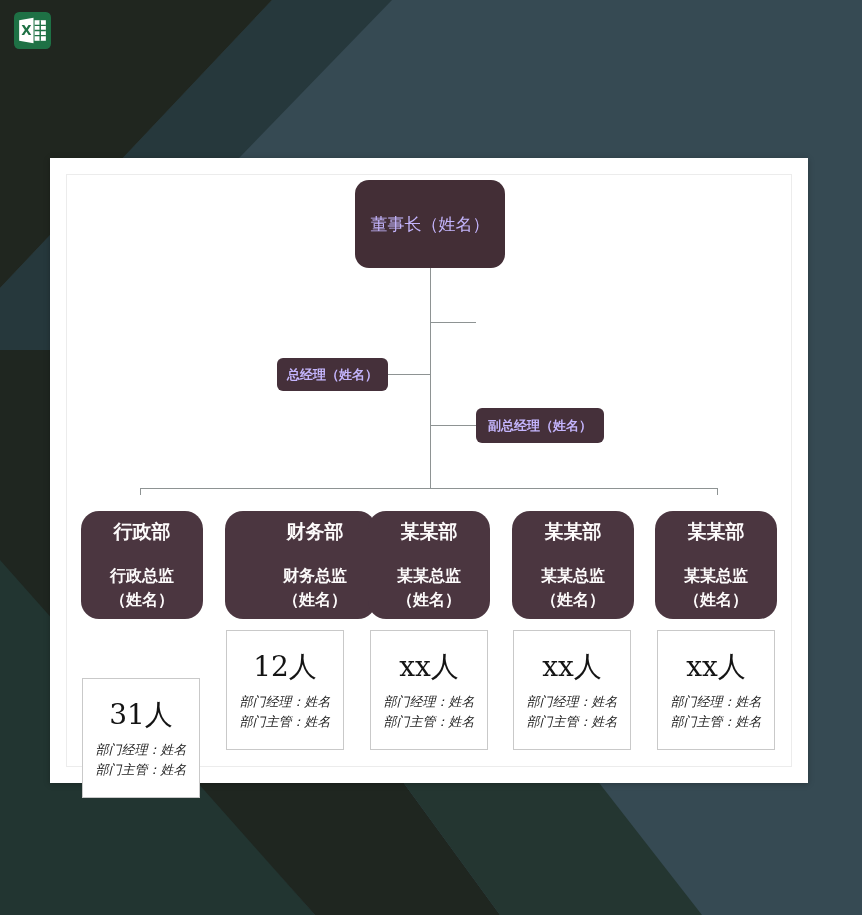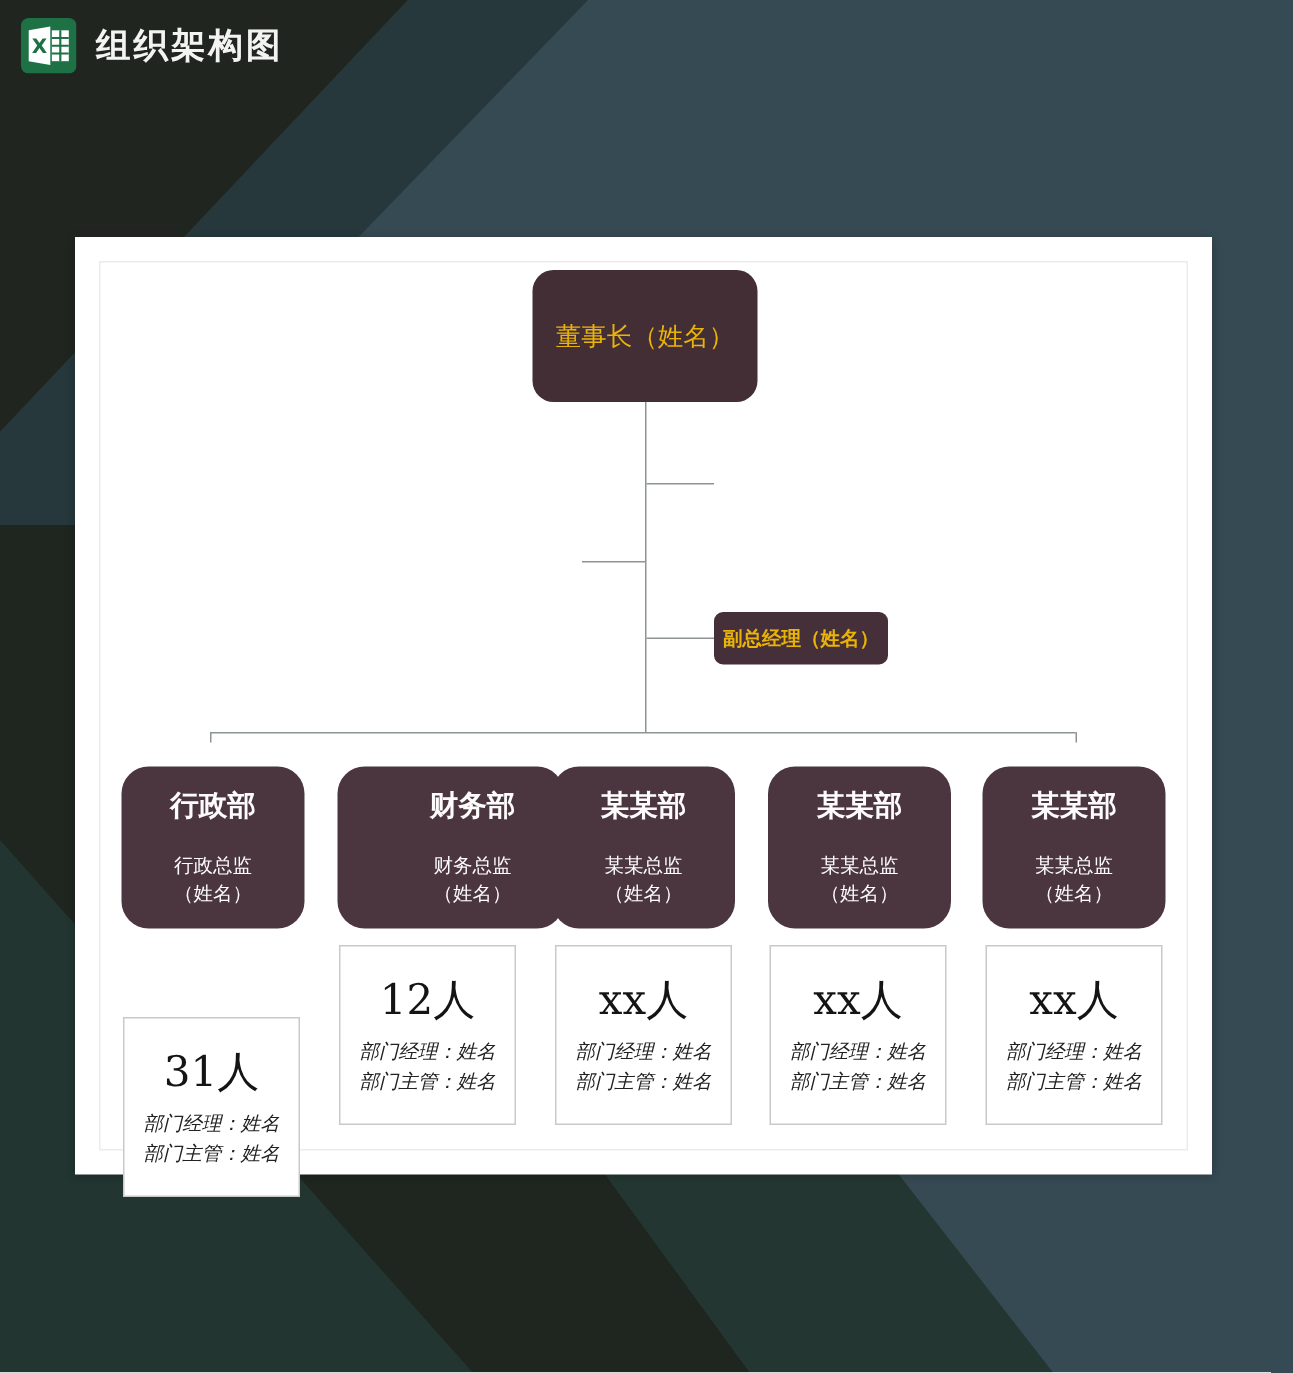--- a/index.html
+++ b/index.html
@@ -20,33 +20,33 @@
   .app-icon{width:37px;height:37px;display:block;}
   .app-title{color:#f3f4f2;font-size:23px;font-weight:bold;letter-spacing:2px;
              font-family:"DejaVu Sans","Liberation Sans",sans-serif;}
 
   
   .card{position:absolute;left:50px;top:158px;width:758px;height:625px;background:#ffffff;
         box-shadow:0 1px 6px rgba(0,0,0,0.25);}
   .card-inner{position:absolute;left:16px;top:16px;right:16px;bottom:16px;border:1px solid #ececec;}
 
   
-  .node{position:absolute;background:#45313a;color:#eab308;display:flex;align-items:center;
+  .node{position:absolute;background:#45313a;color:#c4b5fd;display:flex;align-items:center;
         justify-content:center;text-align:center;box-sizing:border-box;}
   .node-root{left:305px;top:22px;width:150px;height:88px;border-radius:14px;font-size:17px;background:#432e36;}
   .node-exec{font-size:13px;font-weight:600;border-radius:6px;background:#45303a;}
   .node-ceo{left:426px;top:147px;width:112px;height:35px;}
   .node-gm{left:227px;top:200px;width:111px;height:33px;}
-  .node-dgm{left:426px;top:250px;width:116px;height:35px;}
+  .node-dgm{left:426px;top:250px;width:128px;height:35px;}
 
   .dept{position:absolute;top:353px;width:122px;height:108px;border-radius:18px;background:#4b3640;
         color:#fdfbfb;display:flex;flex-direction:column;align-items:center;justify-content:center;
         text-align:center;gap:3px;}
   .dept .dept-name{font-size:19px;font-weight:600;margin-bottom:16px;}
-  .dept .dept-sub{font-size:13px;font-weight:400;line-height:1.45;}
+  .dept .dept-sub{font-size:16px;font-weight:700;line-height:1.45;}
 
   .info{position:absolute;top:472px;width:118px;height:120px;background:#ffffff;border:1px solid #c9c9c9;
         box-sizing:border-box;display:flex;flex-direction:column;align-items:center;justify-content:center;
         text-align:center;color:#141414;}
   .info .headcount{font-size:28px;margin-bottom:6px;}
   .info .info-line{font-size:13px;line-height:1.55;color:#222;font-style:italic;}
 
   .d1{left:31px;} .d2{left:175px;padding-left:29px;} .d3{left:318px;} .d4{left:462px;} .d5{left:605px;}
   .i1{left:32px;margin-top:48px;} .i2{left:176px;align-items:center;} .i3{left:320px;} .i4{left:463px;} .i5{left:607px;}
 
@@ -73,38 +73,40 @@
   <div class="bg bg-teal-bm"></div>
 
   <div class="header">
     <svg class="app-icon" viewBox="0 0 36 36">
       <rect x="0" y="0" width="36" height="36" rx="5" fill="#1e7145"></rect>
       <rect x="20" y="8" width="11" height="20" fill="#ffffff"></rect>
       <path d="M20 13 h11 M20 18 h11 M20 23 h11 M25.5 8 v20" stroke="#1e7145" stroke-width="1.4" fill="none"></path>
       <path d="M5 8 L19 5.5 V30.5 L5 28 Z" fill="#ffffff"></path>
       <text x="12" y="22.5" text-anchor="middle" font-size="13" font-weight="bold" font-family="'DejaVu Sans',sans-serif" fill="#1e7145">X</text>
     </svg>
-    <div class="app-title">组织架构图</div>
   </div>
 
   <div class="card">
     <div class="card-inner"></div>
 
     <div class="line v-main"></div>
     <div class="line h-ceo"></div>
     <div class="line h-gm"></div>
     <div class="line h-dgm"></div>
     <div class="line h-bracket"></div>
     <div class="line tick-l"></div>
     <div class="line tick-r"></div>
 
     <div class="node node-root">
       <span>董事长（姓名）</span>
     </div>
 
+    <div class="node node-exec node-gm">
+      <span>总经理（姓名）</span>
+    </div>
     <div class="node node-exec node-dgm">
       <span>副总经理（姓名）</span>
     </div>
 
     <div class="dept d1">
       <div class="dept-name">行政部</div>
       <div class="dept-sub"><span>行政总监</span><br><span>（姓名）</span></div>
     </div>
     <div class="dept d2">
       <div class="dept-name">财务部</div>

